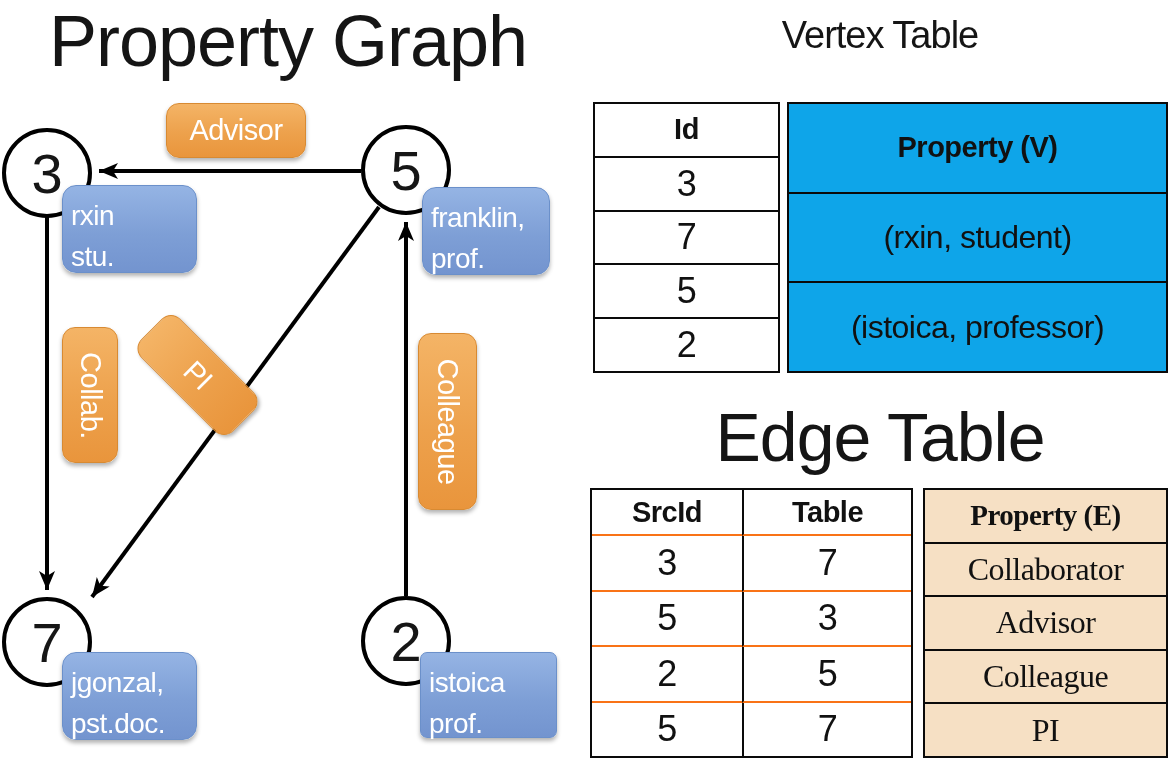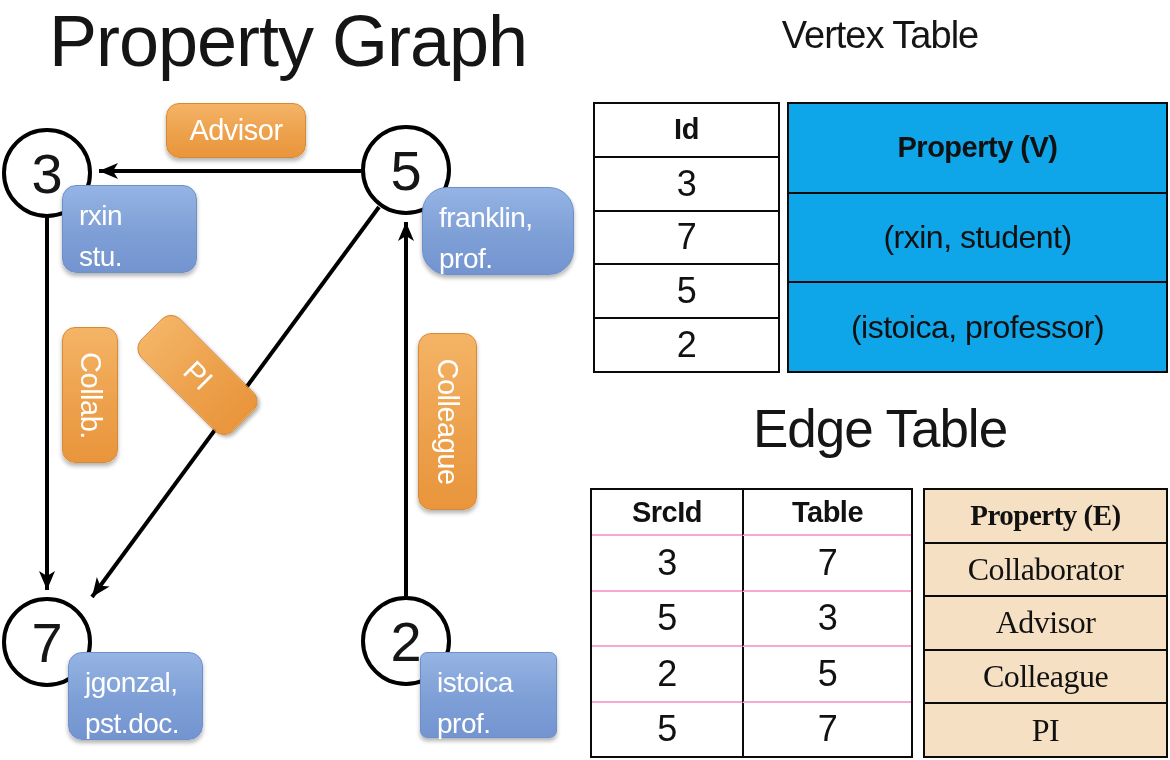--- a/index.html
+++ b/index.html
@@ -7,43 +7,43 @@
     position:relative;width:1170px;height:760px;background:#ffffff;
     font-family:"Liberation Sans","DejaVu Sans",sans-serif;color:#111;
     overflow:hidden;
   }
   .title{
     position:absolute;text-align:center;font-weight:300;letter-spacing:-1px;
     color:#151515;white-space:nowrap;
   }
   .title.main{left:0;top:0;width:576px;font-size:72px;}
   .title.vt{left:590px;top:14px;width:580px;font-size:38px;}
-  .title.et{left:590px;top:398px;width:580px;font-size:53px;}
+  .title.et{left:590px;top:398px;width:580px;font-size:68px;}
 
   svg.edges{position:absolute;left:0;top:0;}
 
   .gnode{
     position:absolute;width:90px;height:90px;box-sizing:border-box;
     border:4px solid #000;border-radius:50%;background:#fff;
     display:flex;align-items:center;justify-content:center;
     font-size:56px;font-weight:300;color:#161616;z-index:3;
   }
   .n3{left:2px;top:128px;} .n5{left:361px;top:125px;}
   .n7{left:2px;top:597px;} .n2{left:361px;top:596px;}
 
   .vpill{
     position:absolute;box-sizing:border-box;border-radius:14px;
     background:linear-gradient(180deg,#95b4e4 0%,#7e9fd6 55%,#7394cf 100%);
     border:1px solid #6b90ca;box-shadow:0 3px 4px rgba(0,0,0,.30);
     color:#fff;font-size:28px;line-height:1.45;letter-spacing:-0.5px;
-    padding:10px 0 0 16px;white-space:pre-line;z-index:4;
+    padding:10px 0 0 8px;white-space:pre-line;z-index:4;
   }
   .v3{left:62px;top:185px;width:135px;height:88px;}
-  .v5{left:422px;top:187px;width:152px;height:88px;border-radius:25px;}
-  .v7{left:68px;top:652px;width:135px;height:88px;}
+  .v5{left:422px;top:187px;width:128px;height:88px;}
+  .v7{left:62px;top:652px;width:135px;height:88px;}
   .v2{left:420px;top:652px;width:137px;height:86px;border-radius:7px;}
 
   .epill{
     position:absolute;box-sizing:border-box;border-radius:13px;
     background:linear-gradient(180deg,#f4b466 0%,#eda14c 55%,#e9953c 100%);
     border:1px solid #d88a32;box-shadow:0 3px 4px rgba(0,0,0,.30);
     color:#fff;display:flex;align-items:center;justify-content:center;
     font-size:29px;letter-spacing:-0.5px;z-index:2;
   }
   .advisor{left:166px;top:103px;width:140px;height:55px;}
@@ -69,21 +69,21 @@
   .vcol-prop{left:787px;top:102px;width:381px;height:271px;}
   .vcol-prop .cell{background:#0ea5e9;}
 
   .etable-ids{
     position:absolute;left:590px;top:488px;width:323px;height:270px;
     box-sizing:border-box;border:2px solid #0a0a0a;display:grid;
     grid-template-columns:150px 1fr;z-index:2;background:#fff;
   }
   .etable-ids .cell{
     display:flex;align-items:center;justify-content:center;
-    border-bottom:2px solid #f9a8d4;letter-spacing:-0.5px;
+    border-bottom:2px solid #f97316;letter-spacing:-0.5px;
   }
   .etable-ids .col2{border-left:2px solid #0a0a0a;}
   .etable-ids .cell:nth-last-child(-n+2){border-bottom:none;}
   .ecol-prop{left:923px;top:488px;width:245px;height:270px;}
   .ecol-prop .cell{background:#f6e0c4;font-family:Liberation Serif, serif;}
 </style>
 </head>
 <body>
 
 <div class="canvas">

